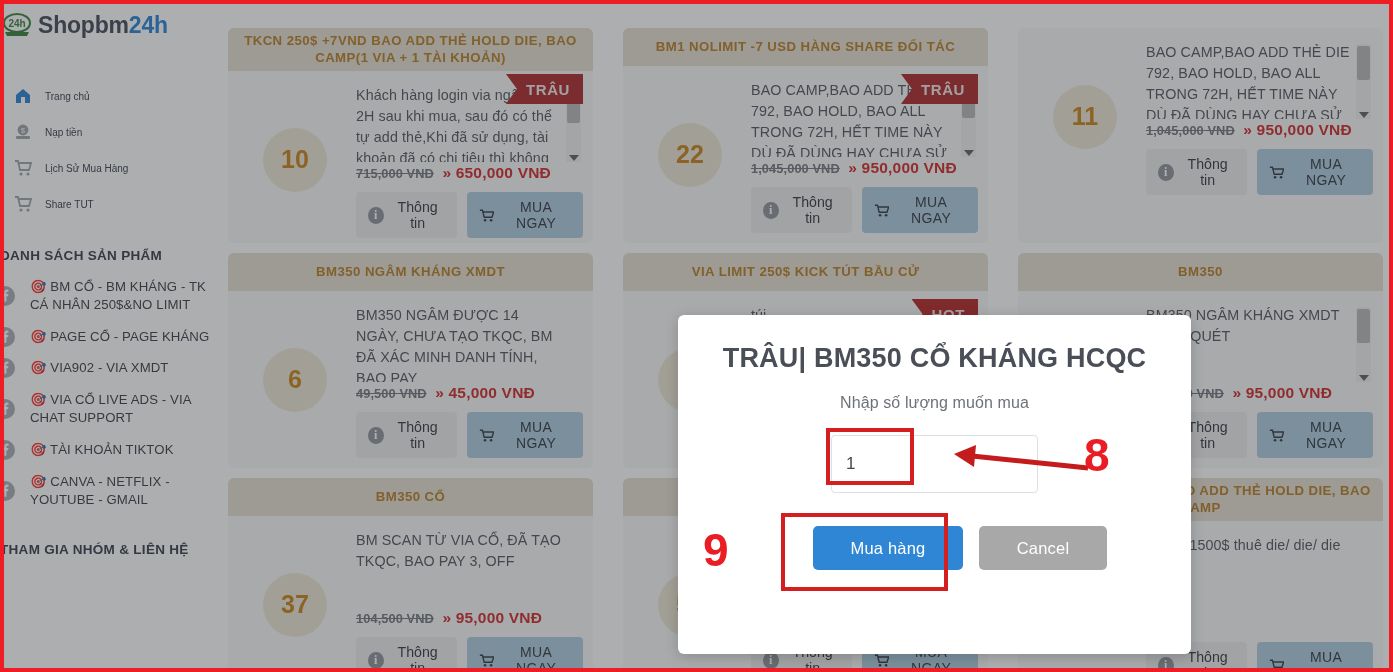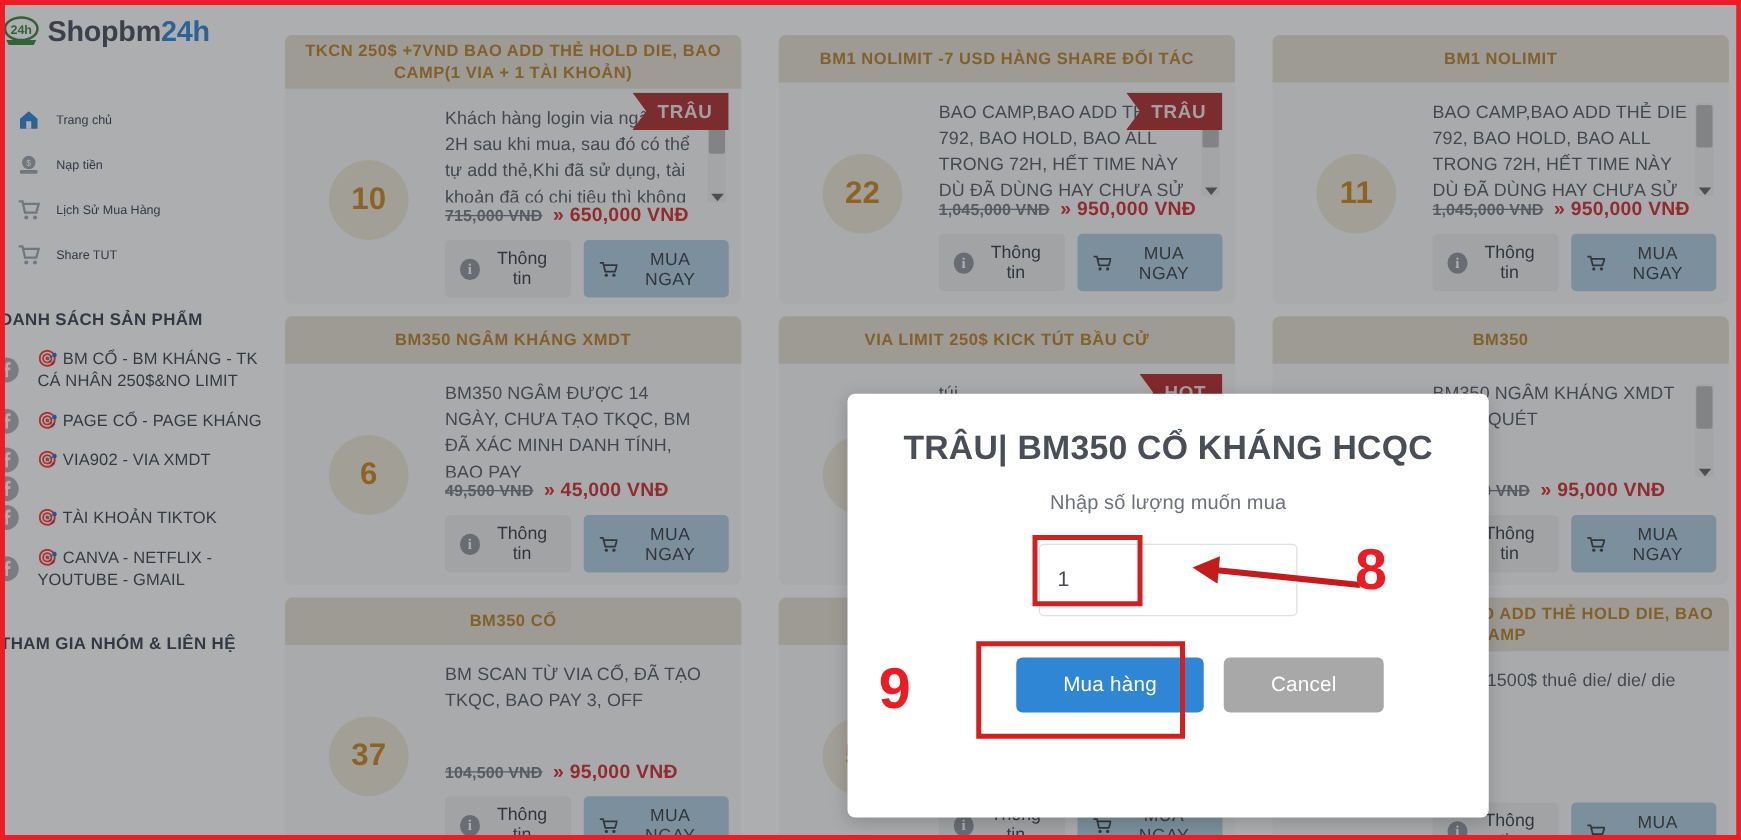--- a/index.html
+++ b/index.html
@@ -422,20 +422,21 @@
               <circle cx="11" cy="11" r="10" fill="#a6abb2"></circle>
               <path d="M12.4 11.2h1.7l.3-2.2h-2v-1.2c0-.6.2-1 1.1-1h1V4.7c-.2 0-.8-.1-1.5-.1-1.6 0-2.6.9-2.6 2.7V9H8.6v2.2h1.8v5.6h2V11.2z" fill="#fff"></path>
             </svg>
           <div class="prod-text">🎯 VIA902 - VIA XMDT</div>
         </div>
         <div class="prod-item">
           <svg class="prod-fb" viewBox="0 0 22 22">
               <circle cx="11" cy="11" r="10" fill="#a6abb2"></circle>
               <path d="M12.4 11.2h1.7l.3-2.2h-2v-1.2c0-.6.2-1 1.1-1h1V4.7c-.2 0-.8-.1-1.5-.1-1.6 0-2.6.9-2.6 2.7V9H8.6v2.2h1.8v5.6h2V11.2z" fill="#fff"></path>
             </svg>
+          <div class="prod-text">🎯 VIA CỔ LIVE ADS - VIA CHAT SUPPORT</div>
         </div>
         <div class="prod-item">
           <svg class="prod-fb" viewBox="0 0 22 22">
               <circle cx="11" cy="11" r="10" fill="#a6abb2"></circle>
               <path d="M12.4 11.2h1.7l.3-2.2h-2v-1.2c0-.6.2-1 1.1-1h1V4.7c-.2 0-.8-.1-1.5-.1-1.6 0-2.6.9-2.6 2.7V9H8.6v2.2h1.8v5.6h2V11.2z" fill="#fff"></path>
             </svg>
           <div class="prod-text">🎯 TÀI KHOẢN TIKTOK</div>
         </div>
         <div class="prod-item">
           <svg class="prod-fb" viewBox="0 0 22 22">
@@ -528,23 +529,20 @@
                       <circle cx="14" cy="13.4" r="1.5" fill="#2b3038"></circle>
                     </svg>
                   <span class="lbl">MUA NGAY</span>
                 </button>
               </div>
             </div>
           </div>
         </div>
 
         <div class="card">
-          <div class="card-head">
-              <span>BM1 NOLIMIT</span>
-            </div>
           <div class="card-body">
             <div class="qty-wrap">
               <div class="qty-circle">11</div>
             </div>
             <div class="card-main">
               <div class="desc-box">
                 <div class="desc-text">BAO CAMP,BAO ADD THẺ DIE 792, BAO HOLD, BAO ALL TRONG 72H, HẾT TIME NÀY DÙ ĐÃ DÙNG HAY CHƯA SỬ DỤNG TK CŨNG KHÔNG CÒN BẢO</div>
                 <div class="desc-scroll">
                     <div class="thumb"></div>
                     <div class="arrow-dn"></div>

